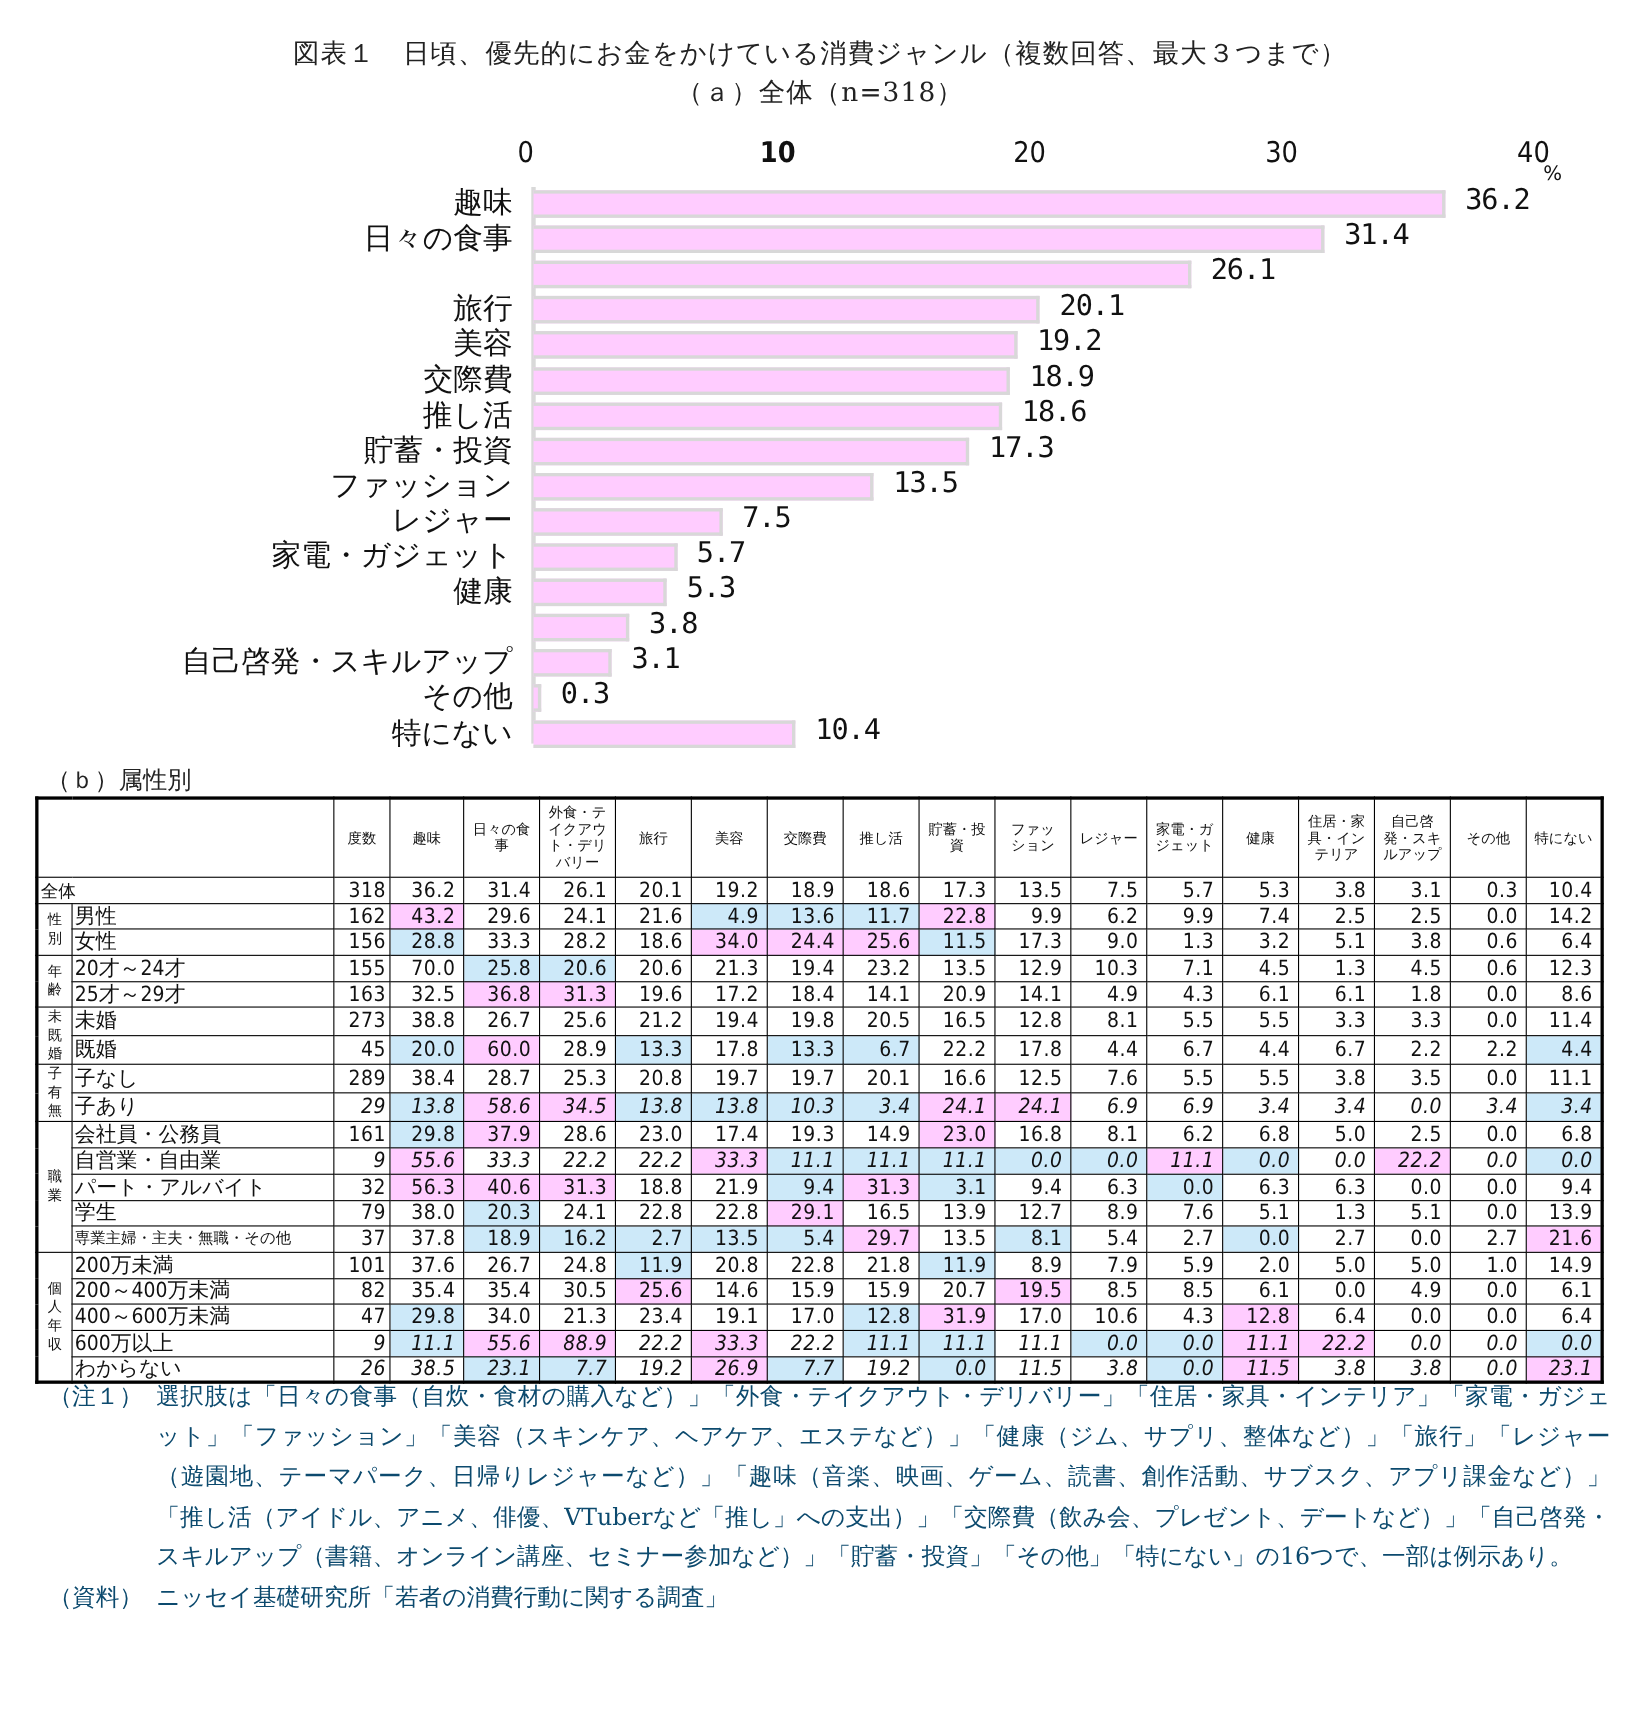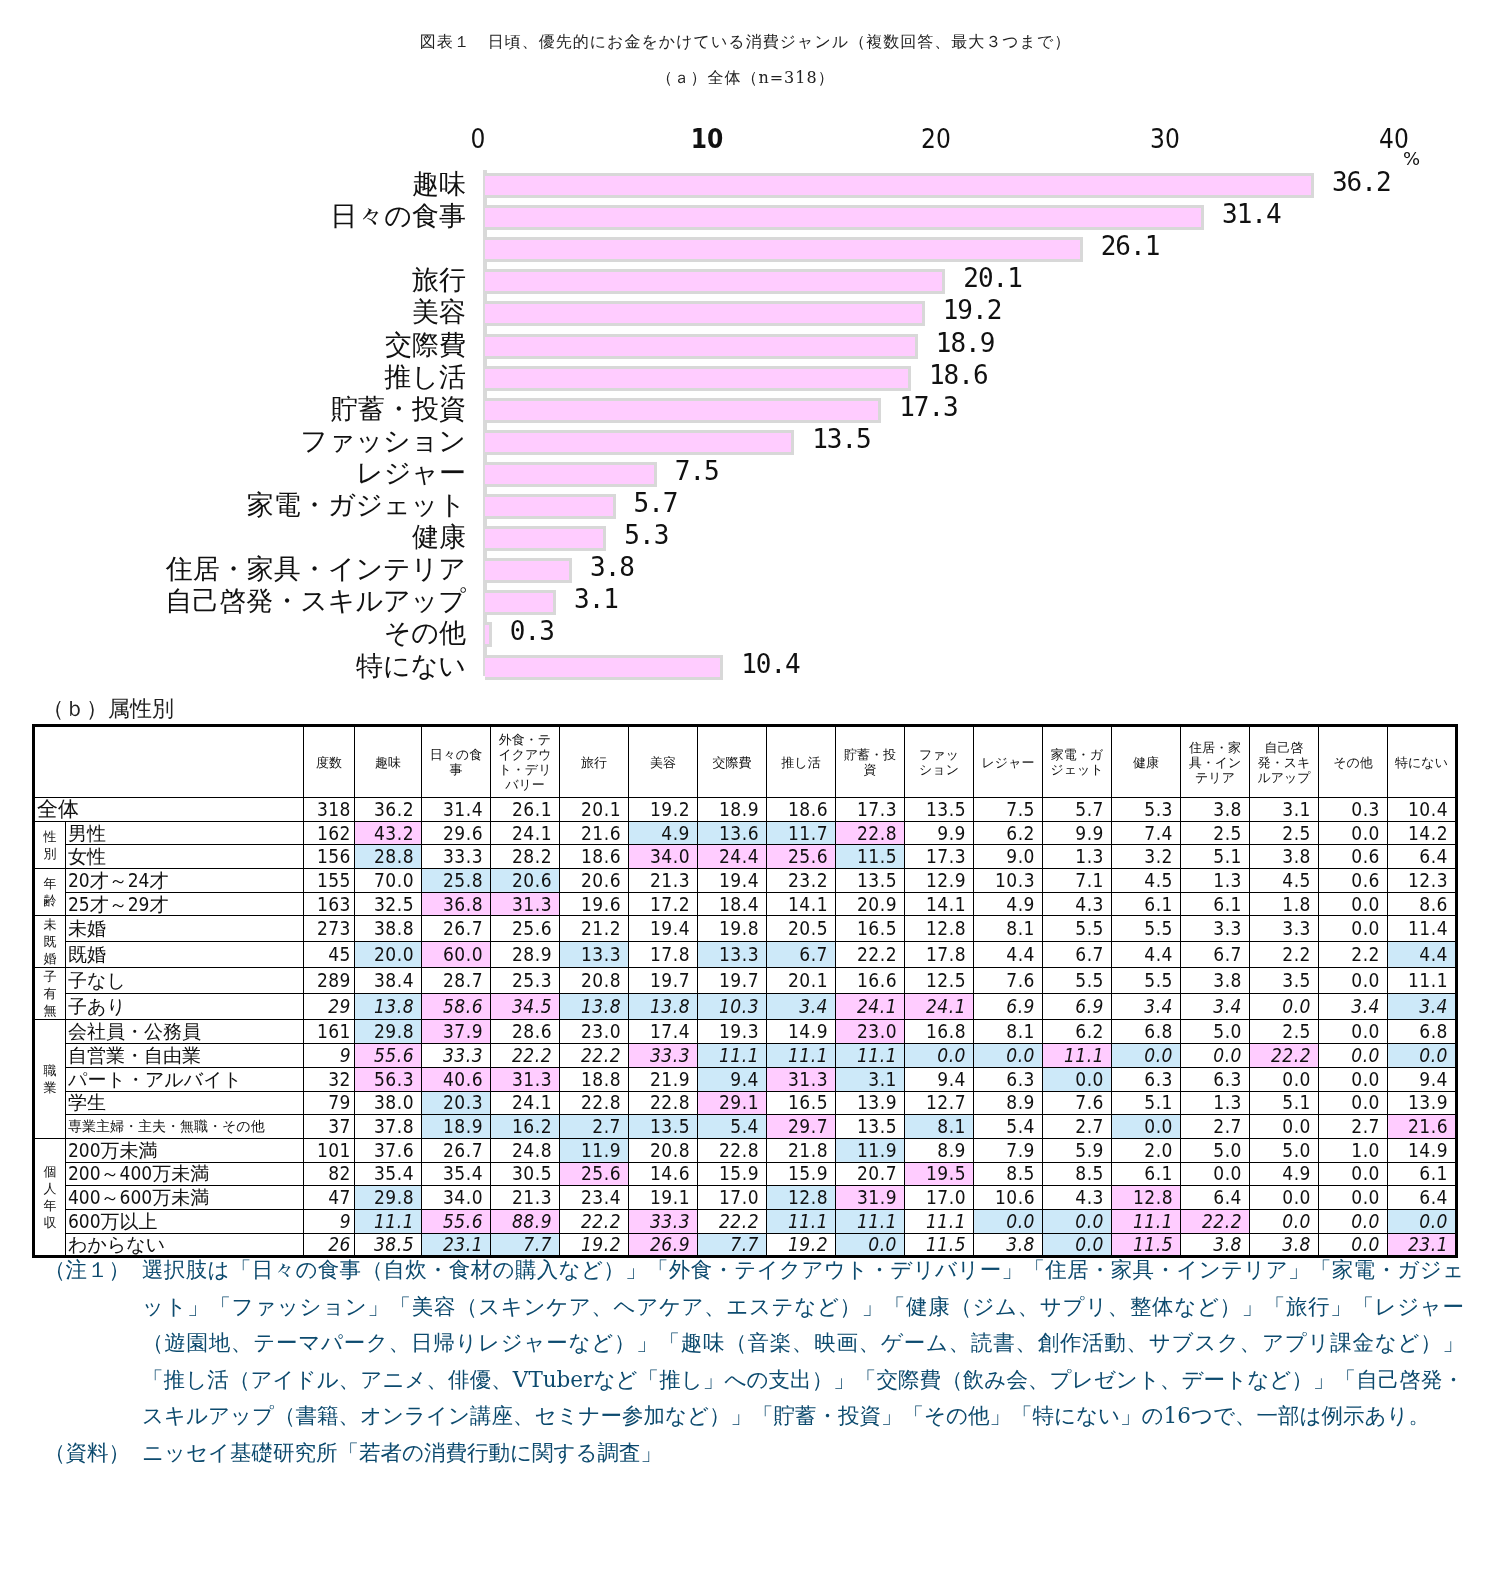--- a/index.html
+++ b/index.html
@@ -4,21 +4,21 @@
 <style>
   * { box-sizing: border-box; }
   html, body { margin: 0; padding: 0; background: #ffffff; }
   body {
     width: 1491px; height: 1576px; position: relative; overflow: hidden;
     font-family: "DejaVu Sans", "Liberation Sans", sans-serif; color: #111;
   }
   .title {
     position: absolute; left: 0; width: 1491px; text-align: center;
     font-family: "DejaVu Serif", "Liberation Serif", serif;
-    font-size: 16px; color: #222; letter-spacing: 1px;
+    font-size: 24px; color: #222; letter-spacing: 1px;
   }
   #title1 { top: 32px; }
   #title2 { top: 68px; }
 
   
   #chart { position: absolute; left: 0; top: 118px; width: 1491px; height: 570px; }
   .tick-label {
     position: absolute; top: 6px; font-size: 26px; transform: translateX(-50%);
     font-family: "DejaVu Sans Condensed", "DejaVu Sans", sans-serif; color: #111;
   }
@@ -62,21 +62,21 @@
   td.n { text-align: right; padding-right: 3px; }
   td.p { background: #ffccff; }
   td.b { background: #cde9f9; }
   tr.ital td.num { font-style: italic; }
   td.grp {
     font-size: 13px; text-align: center; line-height: 17px; vertical-align: middle;
     padding: 0 2px;
   }
   td.sub { font-size: 19px; padding-left: 2px; white-space: nowrap; }
   td.sub.small { font-size: 14px; }
-  td.all-label { font-size: 21px; padding-left: 2px; }
+  td.all-label { font-size: 16px; padding-left: 2px; }
 
   
   #notes {
     position: absolute; left: 44px; top: 1252px; width: 1420px;
     font-family: "DejaVu Serif", "Liberation Serif", serif; font-size: 21.5px; color: #0c4a6e;
     line-height: 36.5px;
   }
   .note { display: flex; }
   .note-tag { width: 98px; flex: none; }
   .note-body { flex: 1; text-align: justify; }
@@ -151,21 +151,20 @@
         <div class="bar-label">家電・ガジェット</div>
         <div class="bar" style="width: 130.53px; background: rgb(255, 204, 255);"></div>
         <div class="bar-value" style="left: 633.53px;">5.7</div>
       </div>
       <div class="bar-row" style="top: 405.1px;">
         <div class="bar-label">健康</div>
         <div class="bar" style="width: 121.37px; background: rgb(255, 204, 255);"></div>
         <div class="bar-value" style="left: 624.37px;">5.3</div>
       </div>
       <div class="bar-row" style="top: 437.2px;">
-        <div class="bar-label">住居・家具・インテリア</div>
         <div class="bar" style="width: 87.02px; background: rgb(255, 204, 255);"></div>
         <div class="bar-value" style="left: 590.02px;">3.8</div>
       </div>
       <div class="bar-row" style="top: 469.3px;">
         <div class="bar-label">自己啓発・スキルアップ</div>
         <div class="bar" style="width: 70.99px; background: rgb(255, 204, 255);"></div>
         <div class="bar-value" style="left: 573.99px;">3.1</div>
       </div>
       <div class="bar-row" style="top: 501.4px;">
         <div class="bar-label">その他</div>

